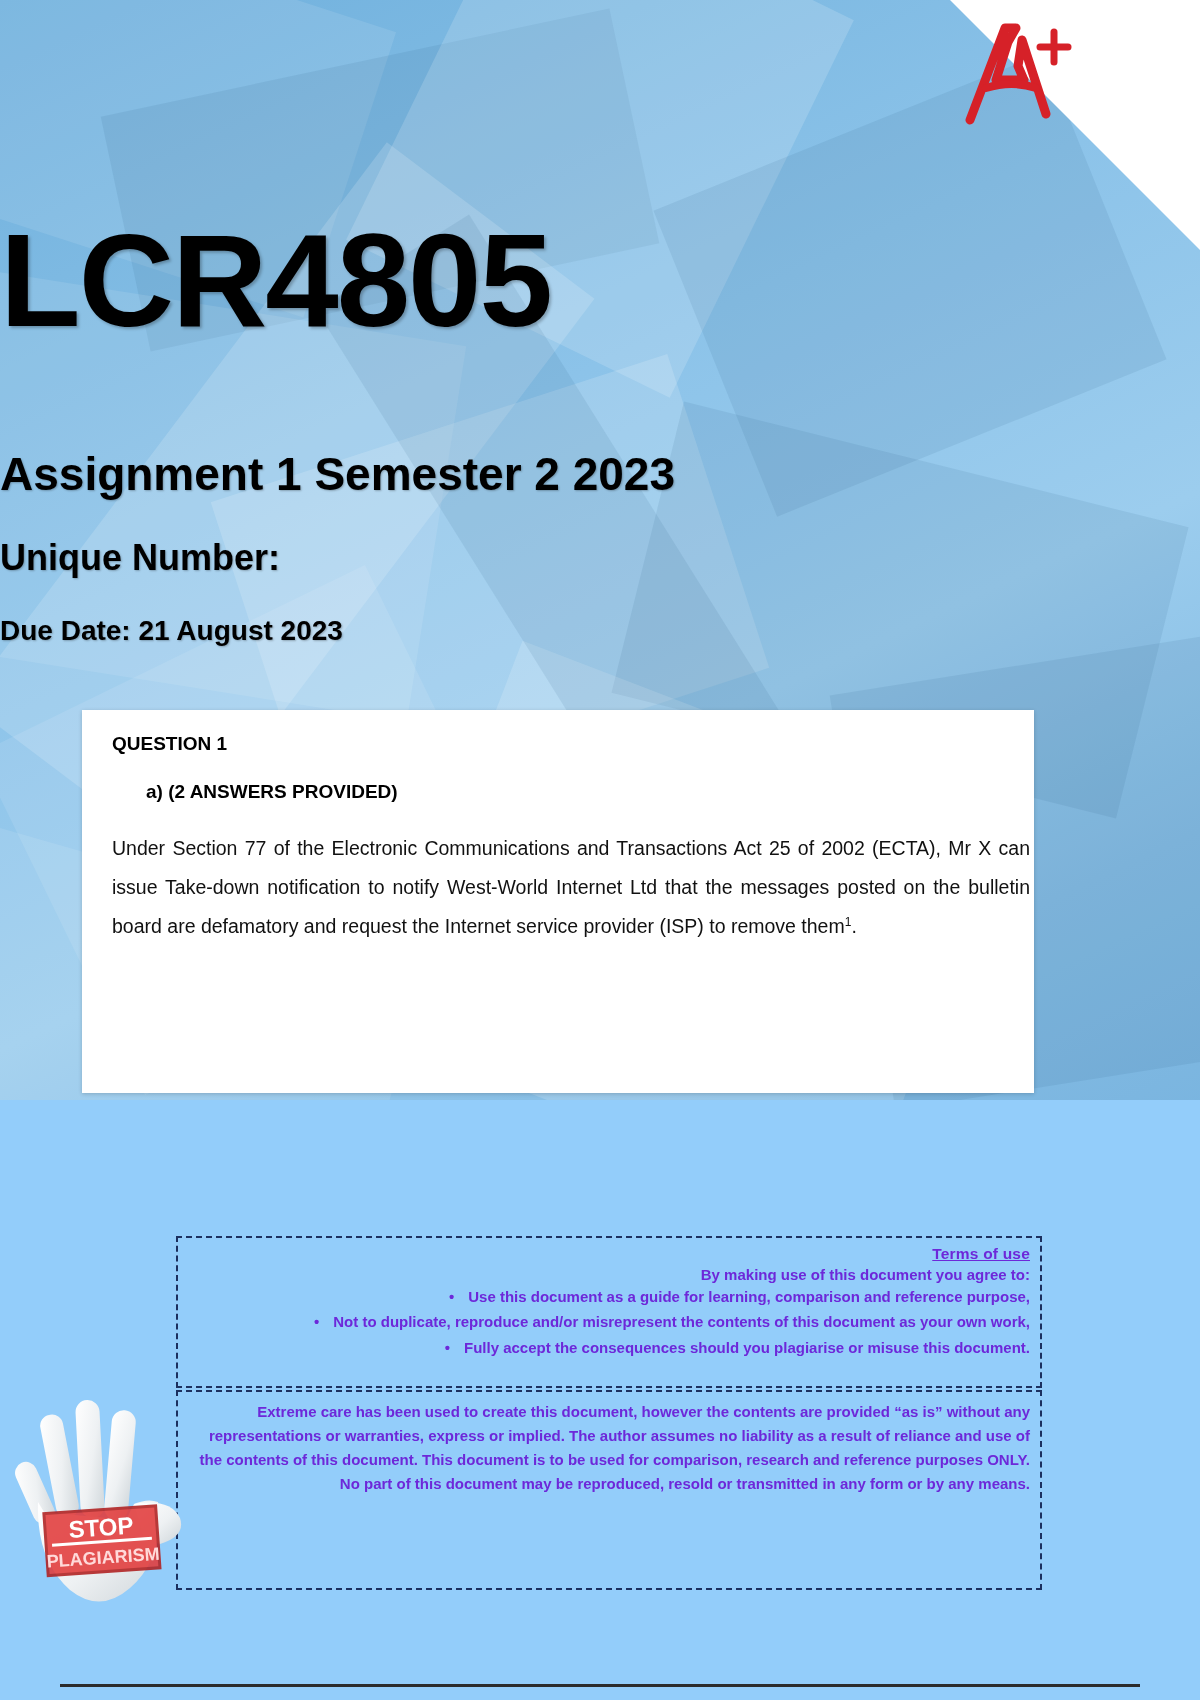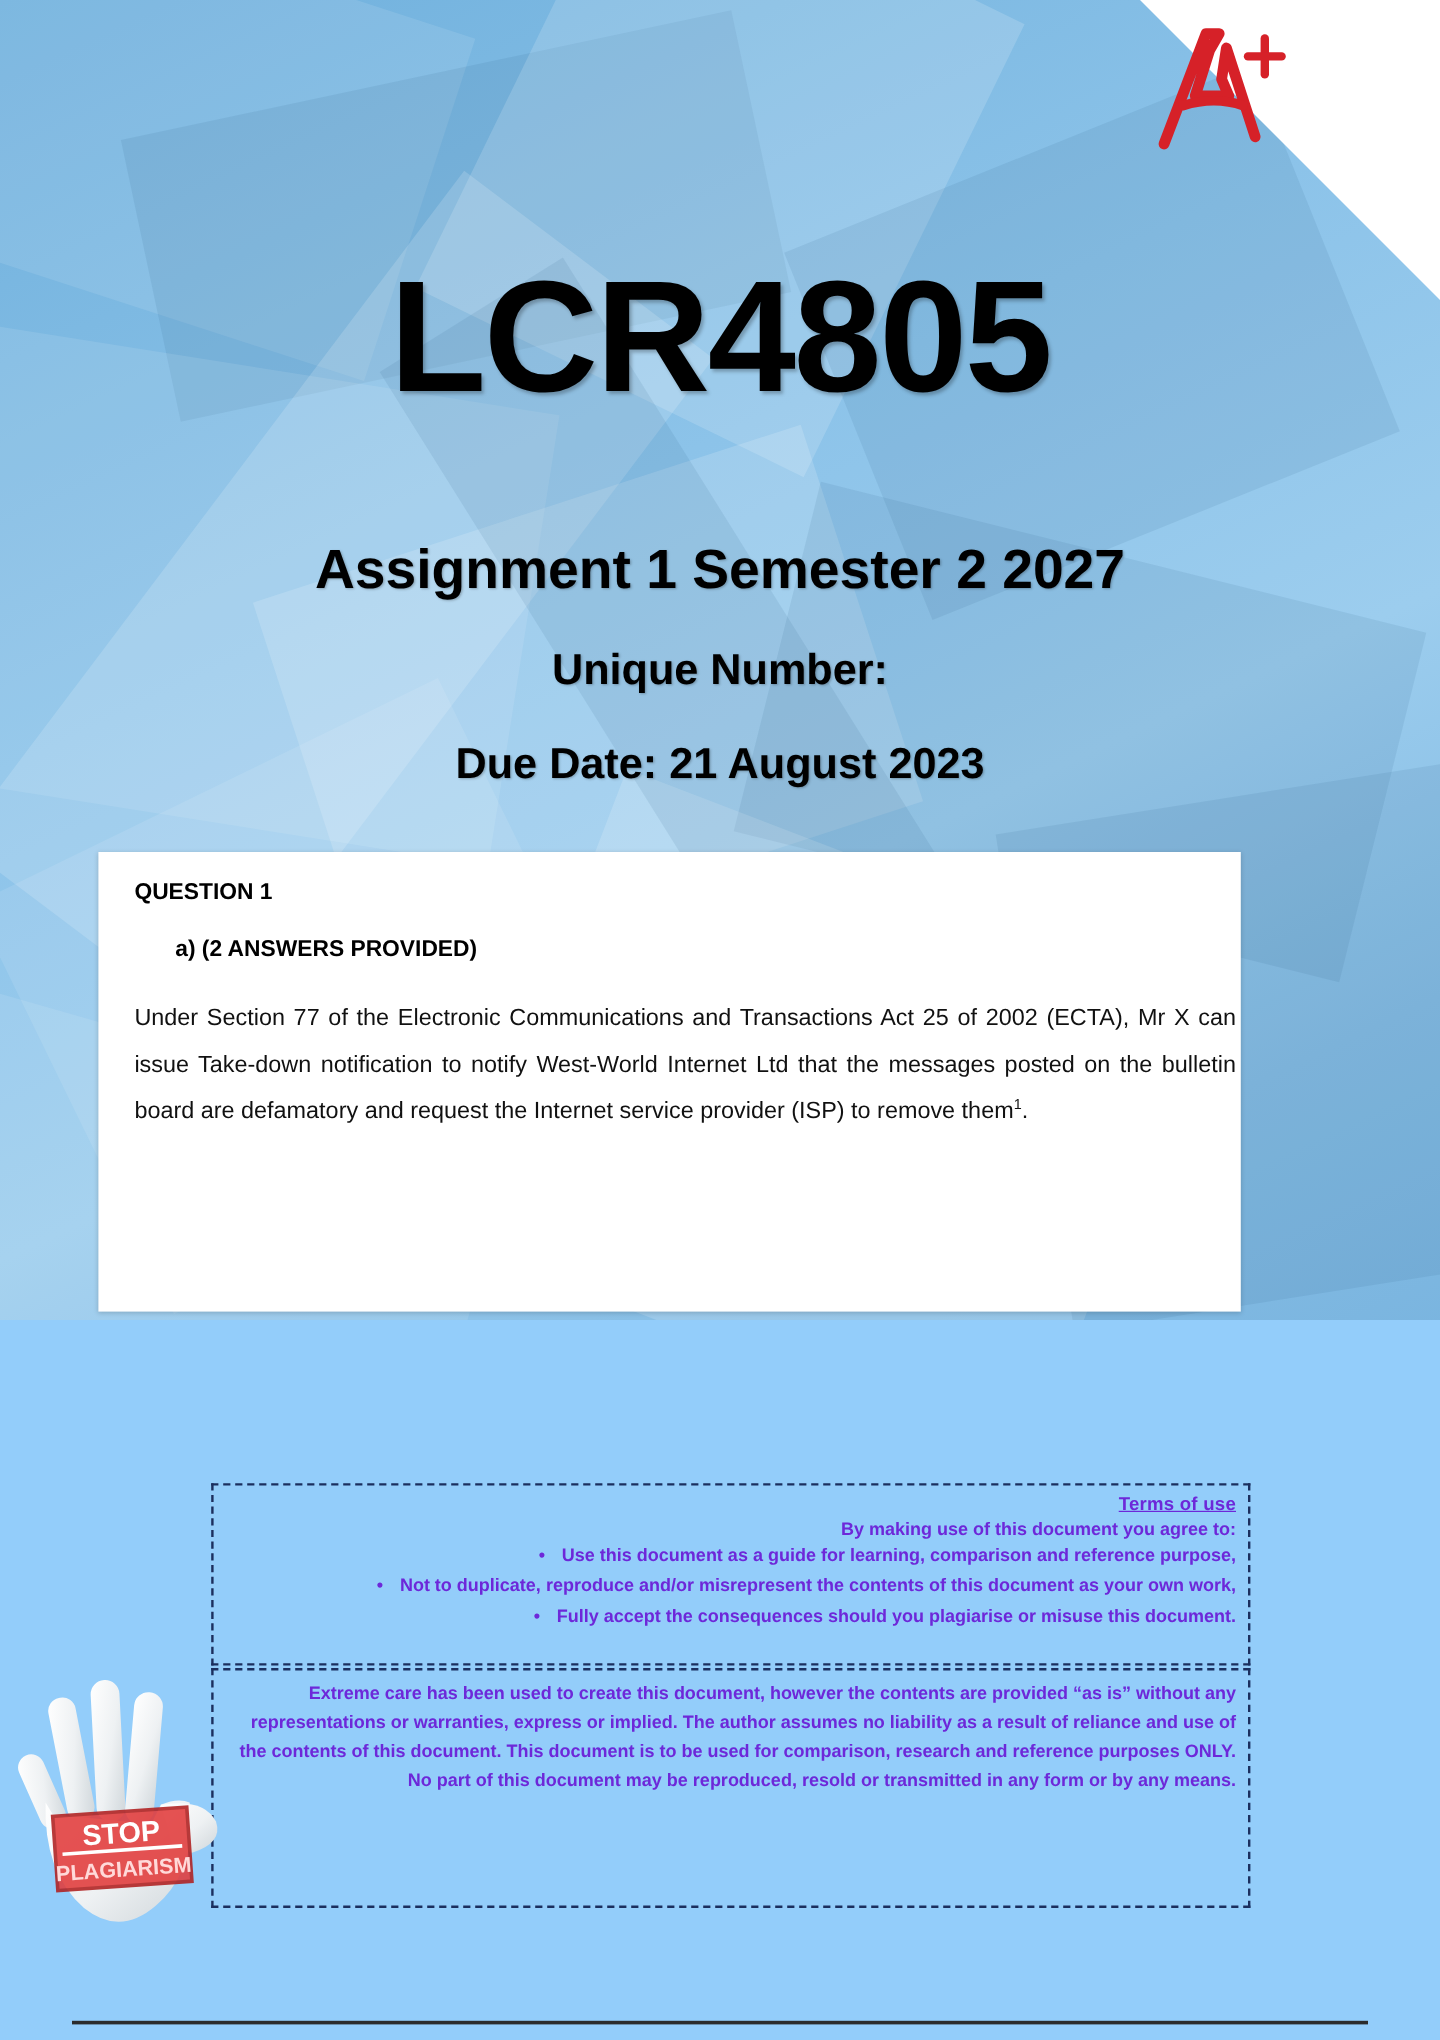--- a/index.html
+++ b/index.html
@@ -67,21 +67,20 @@
     height: 130px;
   }
   .aplus svg { display:block; }
 
   
   .title-block {
     position: absolute;
     left: 0;
     top: 215px;
     width: 1200px;
-    text-align: center;
     color: #000;
   }
   .course-code {
     font-size: 132px;
     font-weight: bold;
     letter-spacing: -2px;
     line-height: 1.0;
     margin: 0;
     text-shadow: 2px 2px 3px rgba(0,0,0,0.25);
   }
@@ -93,21 +92,21 @@
     text-shadow: 1px 1px 2px rgba(0,0,0,0.25);
   }
   .subtitle2 {
     font-size: 36px;
     font-weight: bold;
     margin: 0;
     padding-top: 36px;
     text-shadow: 1px 1px 2px rgba(0,0,0,0.25);
   }
   .subtitle3 {
-    font-size: 36px;
+    font-size: 28px;
     font-weight: bold;
     margin: 0;
     padding-top: 36px;
     text-shadow: 1px 1px 2px rgba(0,0,0,0.25);
   }
 
   
   .question-card {
     position: absolute;
     left: 82px;
@@ -245,21 +244,21 @@
     <svg viewBox="0 0 130 130" width="130" height="130">
       <path d="M20 110 L55 18 L66 18 L58 32 L46 70 L74 70 L68 56 L72 30 L96 104" fill="none" stroke="#d62128" stroke-width="9" stroke-linecap="round" stroke-linejoin="round"></path>
       <path d="M36 78 Q62 70 86 78" fill="none" stroke="#d62128" stroke-width="8" stroke-linecap="round"></path>
       <path d="M104 22 L104 52" stroke="#d62128" stroke-width="7" stroke-linecap="round"></path>
       <path d="M90 37 L118 37" stroke="#d62128" stroke-width="7" stroke-linecap="round"></path>
     </svg>
   </div>
 
   <div class="title-block">
     <div class="course-code">LCR4805</div>
-    <div class="subtitle1">Assignment 1 Semester 2 2027</div>
+    <div class="subtitle1">Assignment 1 Semester 2 2023</div>
     <div class="subtitle2">Unique Number:</div>
     <div class="subtitle3">Due Date: 21 August 2023</div>
   </div>
 
   <div class="question-card">
     <div class="q-heading">QUESTION 1</div>
     <div class="q-sub">a)  (2 ANSWERS PROVIDED)</div>
     <p class="q-body"><span>Under Section 77 of the Electronic Communications and Transactions Act 25 of 2002 (ECTA), Mr X can issue Take-down notification to notify West-World Internet Ltd that the messages posted on the bulletin board are defamatory and request the Internet service provider (ISP) to remove them</span><sup>1</sup><span>.</span></p>
   </div>
 

